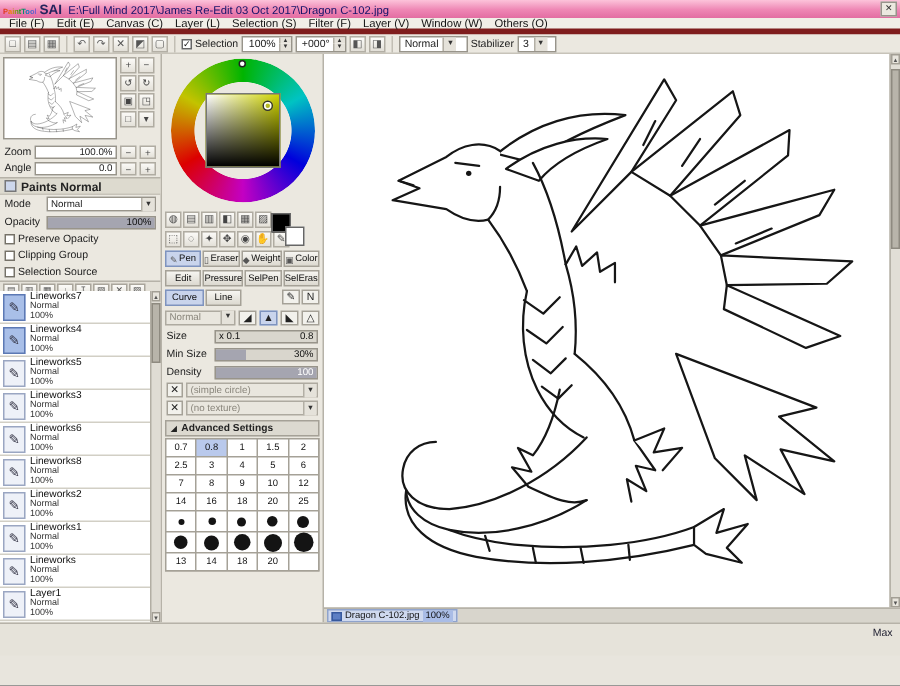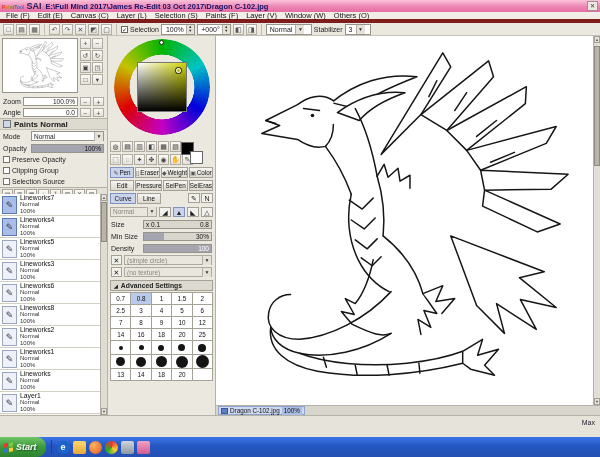--- a/index.html
+++ b/index.html
@@ -8,21 +8,21 @@
        font-family:"Liberation Sans",sans-serif;font-size:8px;color:#222;}
 
   
   .titlebar{position:absolute;top:0;left:0;right:0;height:12px;display:flex;align-items:center;gap:4px;
             padding:0 2px;background:linear-gradient(#fcc3da,#ee86b4 55%,#e36da2);}
   .logo{display:flex;align-items:baseline;gap:2px;}
   .logo-small{font-size:5px;font-weight:bold;
       background:linear-gradient(90deg,#d22,#e80,#1a1,#07c,#85c);
       -webkit-background-clip:text;background-clip:text;color:transparent;}
   .logo-big{font-size:9px;font-weight:bold;color:#24245c;}
-  .title-text{flex:1;font-size:7.5px;font-weight:bold;color:#121268;white-space:nowrap;overflow:hidden;}
+  .title-text{flex:1;font-size:7.5px;font-weight:normal;color:#121268;white-space:nowrap;overflow:hidden;}
   .close-btn{width:11px;height:10px;background:#ece8e0;border:1px solid #97938b;font-size:6px;
              line-height:8px;text-align:center;color:#333;}
 
   
   .menubar{position:absolute;top:12px;left:0;right:0;height:11px;background:#f1eee7;
            border-bottom:4px solid #7f1d1d;display:flex;align-items:center;padding-left:2px;}
   .menu-item{padding:0 4px;font-size:7.5px;color:#141414;}
   .toolbar{position:absolute;top:23px;left:0;right:0;height:13px;background:#ebe8e0;
            border-bottom:1px solid #c7c3b9;display:flex;align-items:center;gap:2px;padding:0 3px;font-size:7px;}
   .tb-ico{width:11px;height:11px;border:1px solid #b3afa5;background:linear-gradient(#fdfdfb,#e2dfd7);
@@ -202,21 +202,21 @@
     <span class="title-text">E:\Full Mind 2017\James Re-Edit 03 Oct 2017\Dragon C-102.jpg</span>
     <span class="close-btn">✕</span>
   </div>
 
   <div class="menubar">
     <span class="menu-item">File (F)</span>
     <span class="menu-item">Edit (E)</span>
     <span class="menu-item">Canvas (C)</span>
     <span class="menu-item">Layer (L)</span>
     <span class="menu-item">Selection (S)</span>
-    <span class="menu-item">Paints (F)</span>
+    <span class="menu-item">Filter (F)</span>
     <span class="menu-item">Layer (V)</span>
     <span class="menu-item">Window (W)</span>
     <span class="menu-item">Others (O)</span>
   </div>
 
   <div class="toolbar">
     <span class="tb-ico">□</span>
     <span class="tb-ico">▤</span>
     <span class="tb-ico">▦</span>
     <span class="tb-sep"></span>
@@ -630,34 +630,14 @@
         <span>Dragon C-102.jpg</span>
         <span class="tab-zoom">100%</span>
       </span>
     </div>
   </div>
 
   <div class="statusbar">
     <span class="status-right">Max</span>
   </div>
 
-  <div class="taskbar">
-    <span class="start-btn">
-      <span class="flag">
-        <i style="background:#e33"></i>
-          <i style="background:#7c3"></i>
-          <i style="background:#37c"></i>
-          <i style="background:#fc3"></i>
-      </span>
-      <span>Start</span>
-    </span>
-    <span class="ql">
-      <span class="ql-sep"></span>
-      <span class="ql-ico" style="background:#1a63c9;color:#fff;border-radius:50%">e</span>
-      <span class="ql-ico" style="background:linear-gradient(#ffd76e,#e8a93a)"></span>
-      <span class="ql-ico" style="background:radial-gradient(circle at 35% 35%,#ffb25e,#e2571b);border-radius:50%"></span>
-      <span class="ql-ico" style="background:conic-gradient(#e33,#fc3,#2a2,#e33);border-radius:50%"></span>
-      <span class="ql-ico" style="background:linear-gradient(#cfd4dc,#8e97a6)"></span>
-      <span class="ql-ico" style="background:linear-gradient(#f3a1c4,#d05a92)"></span>
-    </span>
-  </div>
 
 </div>
 
 </body></html>

